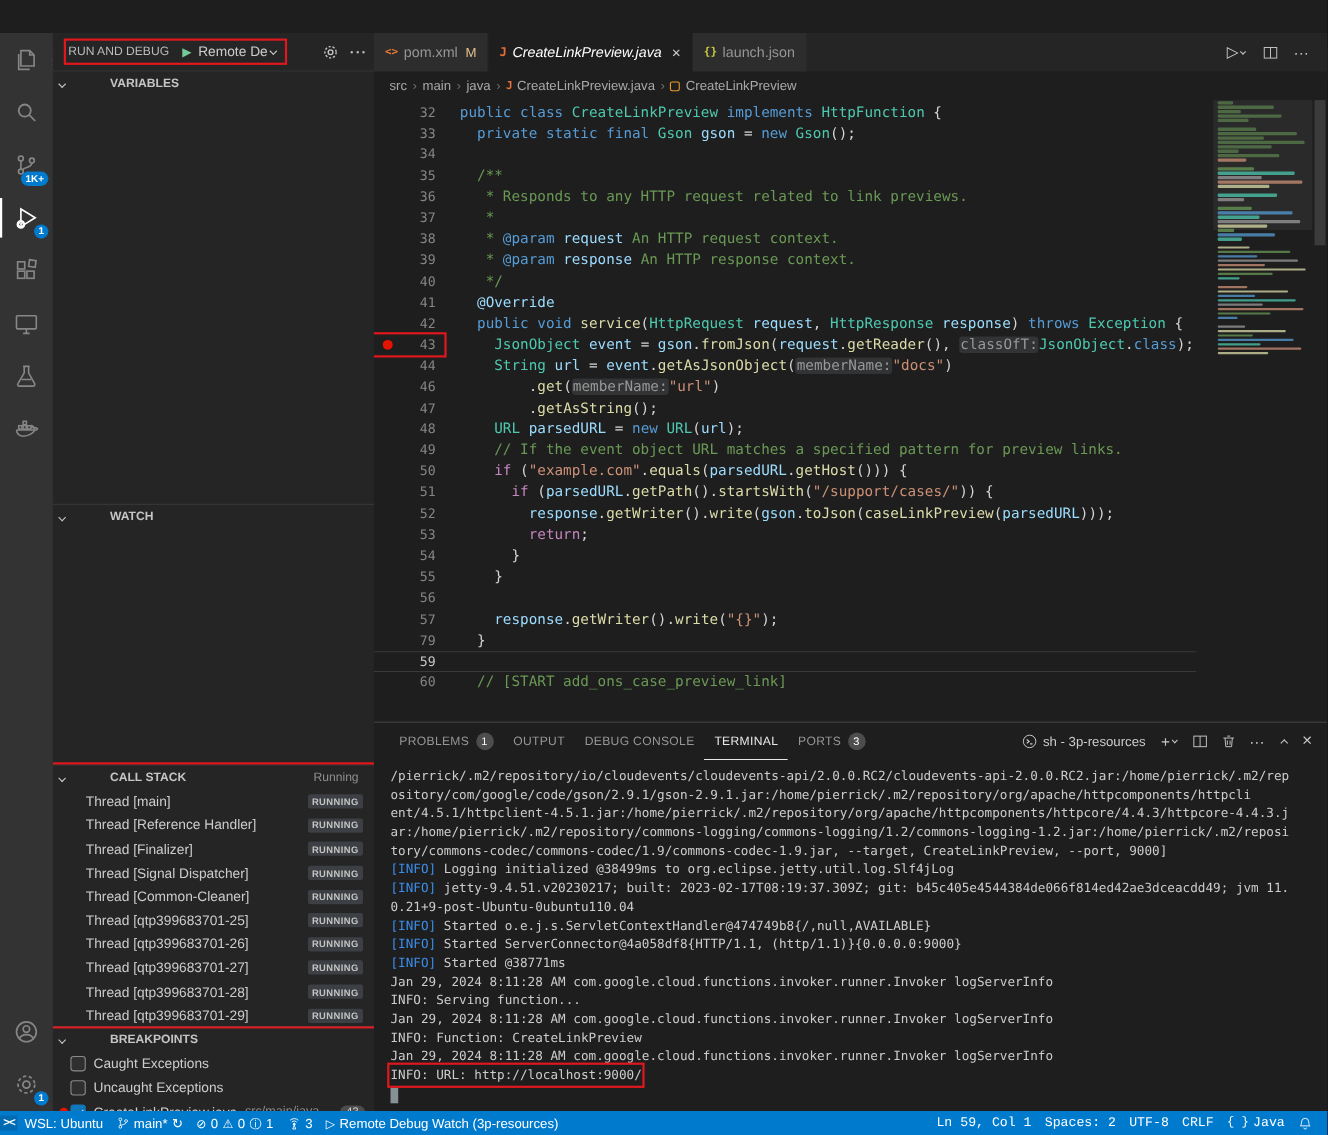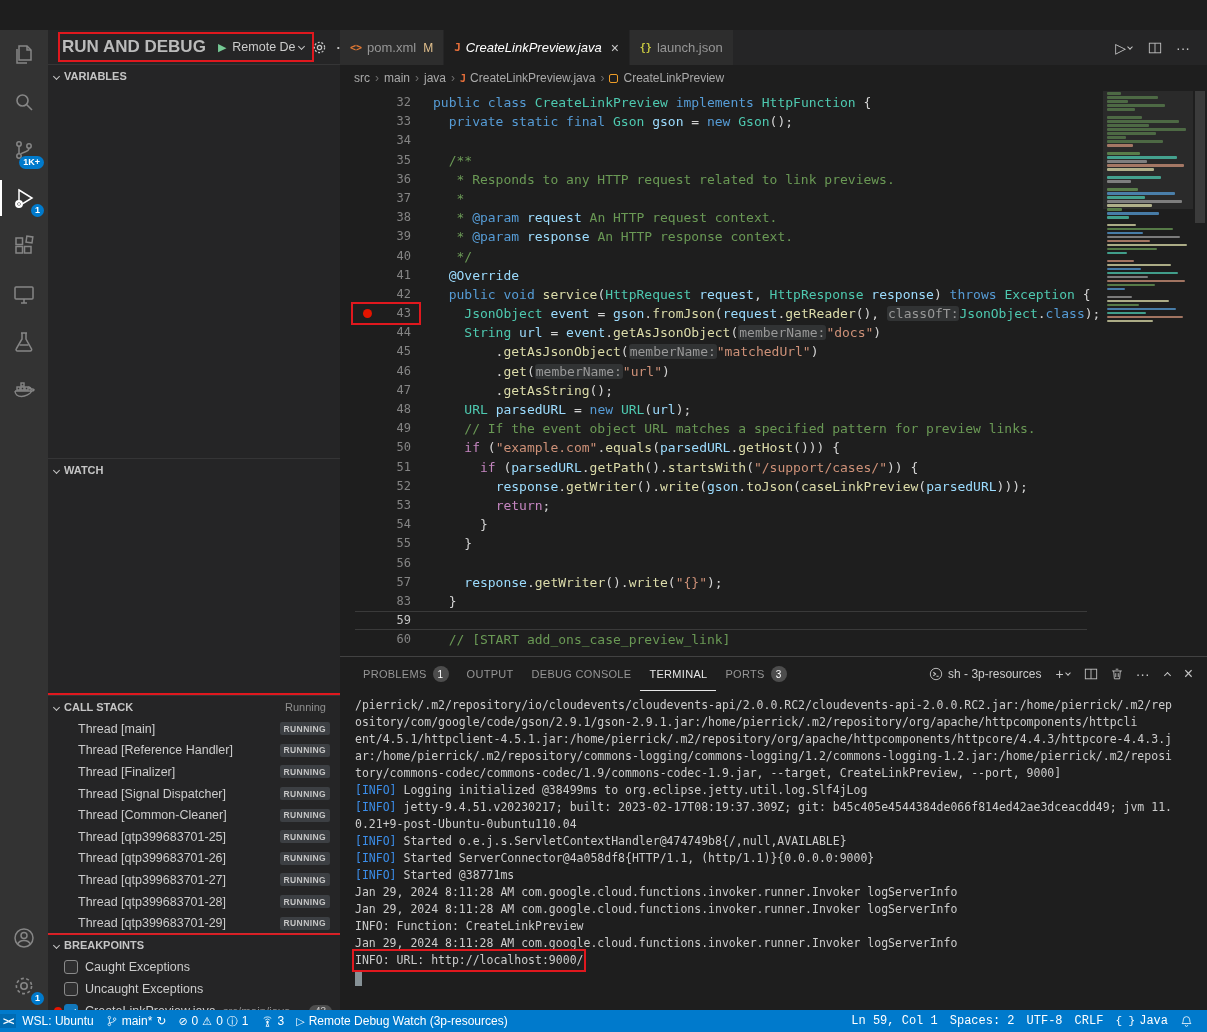--- a/index.html
+++ b/index.html
@@ -42,27 +42,27 @@
   .ab-item.active{color:#ffffff;}
   .ab-item.active::before{content:"";position:absolute;left:0;top:6px;bottom:6px;width:2px;background:#ffffff;}
   .ab-badge{position:absolute;right:4px;bottom:5px;background:var(--accent);color:#fff;font-size:9px;line-height:13px;
             border-radius:9px;padding:0 4px;min-width:6px;text-align:center;font-weight:bold;}
   .ab-spacer{flex:1;}
 
   
   .sidebar{width:292px;background:#252526;display:flex;flex-direction:column;overflow:hidden;}
   .sb-toolbar{height:34px;display:flex;align-items:center;padding:0 6px 0 12px;flex:0 0 34px;}
   .hdr-grp{display:inline-flex;align-items:center;gap:4px;padding:3px 6px 3px 2px;}
-  .sb-title{font-size:17px;color:#bbbbbb;margin-right:6px;white-space:nowrap;font-weight:bold;}
+  .sb-title{font-size:11px;color:#bbbbbb;margin-right:6px;white-space:nowrap;}
   .play{color:#75c995;font-size:11px;margin:0 2px;}
   .cfg{display:inline-flex;align-items:center;color:#cccccc;font-size:12.5px;white-space:nowrap;}
   .sb-ic{margin-left:10px;color:#c5c5c5;display:inline-flex;align-items:center;}
   .dots{font-weight:bold;letter-spacing:1px;}
   .sec{border-top:1px solid rgba(128,128,128,0.18);display:flex;flex-direction:column;overflow:hidden;}
-  .sec-h{height:22px;display:flex;align-items:center;font-size:11px;font-weight:bold;color:#c5c5c5;padding:0 8px 0 4px;flex:0 0 22px;}
+  .sec-h{height:22px;display:flex;align-items:center;font-size:11px;font-weight:bold;color:#c5c5c5;padding:0 8px 0 4px;flex:0 0 22px;gap:36px;}
   .sec-h .chev{margin:0 5px 0 2px;border-color:#c5c5c5;}
   .sec-b{flex:1;overflow:hidden;}
   .run-state{margin-left:auto;font-size:11px;font-weight:normal;color:#8f8f8f;padding-right:6px;}
   #sec-var{height:394px;flex:0 0 394px;}
   #sec-watch{height:237px;flex:0 0 237px;}
   #sec-callstack{height:238px;flex:0 0 238px;}
   #sec-bp{flex:1;}
   .thread-row{height:21.6px;display:flex;align-items:center;padding:0 10px 0 30px;cursor:pointer;}
   .tname{font-size:12.5px;color:#cccccc;white-space:nowrap;overflow:hidden;}
   .tbadge{margin-left:auto;background:#3c3f43;color:#c5c5c5;font-size:8.5px;letter-spacing:.4px;border-radius:2px;
@@ -95,21 +95,21 @@
   .ed-actions{margin-left:auto;display:flex;align-items:center;padding-right:10px;color:#c5c5c5;}
   .ea{display:inline-flex;align-items:center;padding:0 7px;font-size:14px;}
   .breadcrumbs{height:26px;display:flex;align-items:center;padding-left:14px;font-size:12px;color:#a9a9a9;flex:0 0 26px;}
   .bc-sep{margin:0 5px;color:#6e6e6e;}
   .bc-ic{margin-right:4px;font-size:10px;font-weight:bold;font-family:"DejaVu Sans Mono",monospace;}
   .bc-ic.java{color:#e76f3a;}
   .sym{width:9px;height:9px;border:1.5px solid #ee9d28;border-radius:2px;display:inline-block;margin-right:5px;}
 
   
   .editor{position:relative;flex:1;overflow:hidden;font-family:"DejaVu Sans Mono",monospace;font-size:13px;}
-  #code{position:absolute;top:2px;left:15px;right:120px;}
+  #code{position:absolute;top:2px;left:0;right:120px;}
   .cl{display:flex;height:19.2px;line-height:19.2px;white-space:pre;position:relative;}
   .cl.cur{box-shadow:inset 0 1px 0 #3a3a3a, inset 0 -1px 0 #3a3a3a;}
   .glyph{flex:0 0 24px;position:relative;}
   .glyph.bp::before{content:"";position:absolute;left:8px;top:5px;width:9px;height:9px;border-radius:50%;background:#e51400;}
   .ln{flex:0 0 32px;text-align:right;color:#858585;font-size:12px;}
   .cl.cur .ln{color:#c6c6c6;}
   .ct{padding-left:22px;color:#d4d4d4;}
   .g-anno{position:absolute;left:-2px;top:0px;width:66px;height:19px;outline:2px solid var(--anno);}
   .tk-k{color:#569cd6;} .tk-c{color:#c586c0;} .tk-t{color:#4ec9b0;} .tk-f{color:#dcdcaa;}
   .tk-v{color:#9cdcfe;} .tk-s{color:#ce9178;} .tk-m{color:#6a9955;} .tk-p{color:#d4d4d4;}
@@ -486,34 +486,33 @@
             <div class="cl"><span class="glyph"></span><span class="ln">35</span><span class="ct"><span class="tk-m">  /**</span></span></div>
             <div class="cl"><span class="glyph"></span><span class="ln">36</span><span class="ct"><span class="tk-m">   * Responds to any HTTP request related to link previews.</span></span></div>
             <div class="cl"><span class="glyph"></span><span class="ln">37</span><span class="ct"><span class="tk-m">   *</span></span></div>
             <div class="cl"><span class="glyph"></span><span class="ln">38</span><span class="ct"><span class="tk-m">   * </span><span class="tk-d">@param</span><span class="tk-p"> </span><span class="tk-v">request</span><span class="tk-m"> An HTTP request context.</span></span></div>
             <div class="cl"><span class="glyph"></span><span class="ln">39</span><span class="ct"><span class="tk-m">   * </span><span class="tk-d">@param</span><span class="tk-p"> </span><span class="tk-v">response</span><span class="tk-m"> An HTTP response context.</span></span></div>
             <div class="cl"><span class="glyph"></span><span class="ln">40</span><span class="ct"><span class="tk-m">   */</span></span></div>
             <div class="cl"><span class="glyph"></span><span class="ln">41</span><span class="ct"><span class="tk-p">  </span><span class="tk-an">@Override</span></span></div>
             <div class="cl"><span class="glyph"></span><span class="ln">42</span><span class="ct"><span class="tk-p">  </span><span class="tk-k">public void </span><span class="tk-f">service</span><span class="tk-p">(</span><span class="tk-t">HttpRequest</span><span class="tk-p"> </span><span class="tk-v">request</span><span class="tk-p">, </span><span class="tk-t">HttpResponse</span><span class="tk-p"> </span><span class="tk-v">response</span><span class="tk-p">) </span><span class="tk-k">throws</span><span class="tk-p"> </span><span class="tk-t">Exception</span><span class="tk-p"> {</span></span></div>
             <div class="cl"><span class="glyph bp"></span><span class="ln">43</span><span class="ct"><span class="tk-p">    </span><span class="tk-t">JsonObject</span><span class="tk-p"> </span><span class="tk-v">event</span><span class="tk-p"> = </span><span class="tk-v">gson</span><span class="tk-p">.</span><span class="tk-f">fromJson</span><span class="tk-p">(</span><span class="tk-v">request</span><span class="tk-p">.</span><span class="tk-f">getReader</span><span class="tk-p">(), </span><span class="tk-h">classOfT:</span><span class="tk-t">JsonObject</span><span class="tk-p">.</span><span class="tk-k">class</span><span class="tk-p">);</span></span><div class="g-anno"></div></div>
             <div class="cl"><span class="glyph"></span><span class="ln">44</span><span class="ct"><span class="tk-p">    </span><span class="tk-t">String</span><span class="tk-p"> </span><span class="tk-v">url</span><span class="tk-p"> = </span><span class="tk-v">event</span><span class="tk-p">.</span><span class="tk-f">getAsJsonObject</span><span class="tk-p">(</span><span class="tk-h">memberName:</span><span class="tk-s">"docs"</span><span class="tk-p">)</span></span></div>
-            <div class="cl"><span class="glyph"></span><span class="ln">45</span><span class="ct"><span class="tk-p">        .</span><span class="tk-f">getAsJsonObject</span><span class="tk-p">(</span><span class="tk-h">memberName:</span><span class="tk-s">"matchedUrl"</span><span class="tk-p">)</span></span></div>
             <div class="cl"><span class="glyph"></span><span class="ln">46</span><span class="ct"><span class="tk-p">        .</span><span class="tk-f">get</span><span class="tk-p">(</span><span class="tk-h">memberName:</span><span class="tk-s">"url"</span><span class="tk-p">)</span></span></div>
             <div class="cl"><span class="glyph"></span><span class="ln">47</span><span class="ct"><span class="tk-p">        .</span><span class="tk-f">getAsString</span><span class="tk-p">();</span></span></div>
             <div class="cl"><span class="glyph"></span><span class="ln">48</span><span class="ct"><span class="tk-p">    </span><span class="tk-t">URL</span><span class="tk-p"> </span><span class="tk-v">parsedURL</span><span class="tk-p"> = </span><span class="tk-k">new</span><span class="tk-p"> </span><span class="tk-t">URL</span><span class="tk-p">(</span><span class="tk-v">url</span><span class="tk-p">);</span></span></div>
             <div class="cl"><span class="glyph"></span><span class="ln">49</span><span class="ct"><span class="tk-m">    // If the event object URL matches a specified pattern for preview links.</span></span></div>
             <div class="cl"><span class="glyph"></span><span class="ln">50</span><span class="ct"><span class="tk-p">    </span><span class="tk-c">if</span><span class="tk-p"> (</span><span class="tk-s">"example.com"</span><span class="tk-p">.</span><span class="tk-f">equals</span><span class="tk-p">(</span><span class="tk-v">parsedURL</span><span class="tk-p">.</span><span class="tk-f">getHost</span><span class="tk-p">())) {</span></span></div>
             <div class="cl"><span class="glyph"></span><span class="ln">51</span><span class="ct"><span class="tk-p">      </span><span class="tk-c">if</span><span class="tk-p"> (</span><span class="tk-v">parsedURL</span><span class="tk-p">.</span><span class="tk-f">getPath</span><span class="tk-p">().</span><span class="tk-f">startsWith</span><span class="tk-p">(</span><span class="tk-s">"/support/cases/"</span><span class="tk-p">)) {</span></span></div>
             <div class="cl"><span class="glyph"></span><span class="ln">52</span><span class="ct"><span class="tk-p">        </span><span class="tk-v">response</span><span class="tk-p">.</span><span class="tk-f">getWriter</span><span class="tk-p">().</span><span class="tk-f">write</span><span class="tk-p">(</span><span class="tk-v">gson</span><span class="tk-p">.</span><span class="tk-f">toJson</span><span class="tk-p">(</span><span class="tk-f">caseLinkPreview</span><span class="tk-p">(</span><span class="tk-v">parsedURL</span><span class="tk-p">)));</span></span></div>
             <div class="cl"><span class="glyph"></span><span class="ln">53</span><span class="ct"><span class="tk-p">        </span><span class="tk-c">return</span><span class="tk-p">;</span></span></div>
             <div class="cl"><span class="glyph"></span><span class="ln">54</span><span class="ct"><span class="tk-p">      }</span></span></div>
             <div class="cl"><span class="glyph"></span><span class="ln">55</span><span class="ct"><span class="tk-p">    }</span></span></div>
             <div class="cl"><span class="glyph"></span><span class="ln">56</span><span class="ct"></span></div>
             <div class="cl"><span class="glyph"></span><span class="ln">57</span><span class="ct"><span class="tk-p">    </span><span class="tk-v">response</span><span class="tk-p">.</span><span class="tk-f">getWriter</span><span class="tk-p">().</span><span class="tk-f">write</span><span class="tk-p">(</span><span class="tk-s">"{}"</span><span class="tk-p">);</span></span></div>
-            <div class="cl"><span class="glyph"></span><span class="ln">83</span><span class="ct"><span class="tk-p">  }</span></span></div>
+            <div class="cl"><span class="glyph"></span><span class="ln">79</span><span class="ct"><span class="tk-p">  }</span></span></div>
             <div class="cl cur"><span class="glyph"></span><span class="ln">59</span><span class="ct"></span></div>
             <div class="cl"><span class="glyph"></span><span class="ln">60</span><span class="ct"><span class="tk-p">  </span><span class="tk-m">// [START add_ons_case_preview_link]</span></span></div>
           </div>
         <div class="minimap">
           <div class="mm-slider"></div>
           <div id="minimap-rows" style="position:relative;">
               <div class="mm-row" style="width: 14px; background: rgb(90, 127, 77);"></div>
               <div class="mm-row" style="width: 51px; background: rgb(90, 127, 77);"></div>
               <div class="mm-row" style="width: 21px; background: rgb(90, 127, 77);"></div>
               <div class="mm-row" style="width: 58px; background: rgb(90, 127, 77);"></div>
@@ -632,20 +631,21 @@
             <div class="tl"><span>ent/4.5.1/httpclient-4.5.1.jar:/home/pierrick/.m2/repository/org/apache/httpcomponents/httpcore/4.4.3/httpcore-4.4.3.j</span></div>
             <div class="tl"><span>ar:/home/pierrick/.m2/repository/commons-logging/commons-logging/1.2/commons-logging-1.2.jar:/home/pierrick/.m2/reposi</span></div>
             <div class="tl"><span>tory/commons-codec/commons-codec/1.9/commons-codec-1.9.jar, --target, CreateLinkPreview, --port, 9000]</span></div>
             <div class="tl"><span class="tk-i">[INFO]</span><span> Logging initialized @38499ms to org.eclipse.jetty.util.log.Slf4jLog</span></div>
             <div class="tl"><span class="tk-i">[INFO]</span><span> jetty-9.4.51.v20230217; built: 2023-02-17T08:19:37.309Z; git: b45c405e4544384de066f814ed42ae3dceacdd49; jvm 11.</span></div>
             <div class="tl"><span>0.21+9-post-Ubuntu-0ubuntu110.04</span></div>
             <div class="tl"><span class="tk-i">[INFO]</span><span> Started o.e.j.s.ServletContextHandler@474749b8{/,null,AVAILABLE}</span></div>
             <div class="tl"><span class="tk-i">[INFO]</span><span> Started ServerConnector@4a058df8{HTTP/1.1, (http/1.1)}{0.0.0.0:9000}</span></div>
             <div class="tl"><span class="tk-i">[INFO]</span><span> Started @38771ms</span></div>
             <div class="tl"><span>Jan 29, 2024 8:11:28 AM com.google.cloud.functions.invoker.runner.Invoker logServerInfo</span></div>
+            <div class="tl"><span>INFO: Serving function...</span></div>
             <div class="tl"><span>Jan 29, 2024 8:11:28 AM com.google.cloud.functions.invoker.runner.Invoker logServerInfo</span></div>
             <div class="tl"><span>INFO: Function: CreateLinkPreview</span></div>
             <div class="tl"><span>Jan 29, 2024 8:11:28 AM com.google.cloud.functions.invoker.runner.Invoker logServerInfo</span></div>
             <div class="tl t-anno"><span>INFO: URL: http://localhost:9000/</span></div>
             <div class="tl"><span class="term-cursor"></span></div>
           </div>
       </div>
     </div>
   </div>
 

